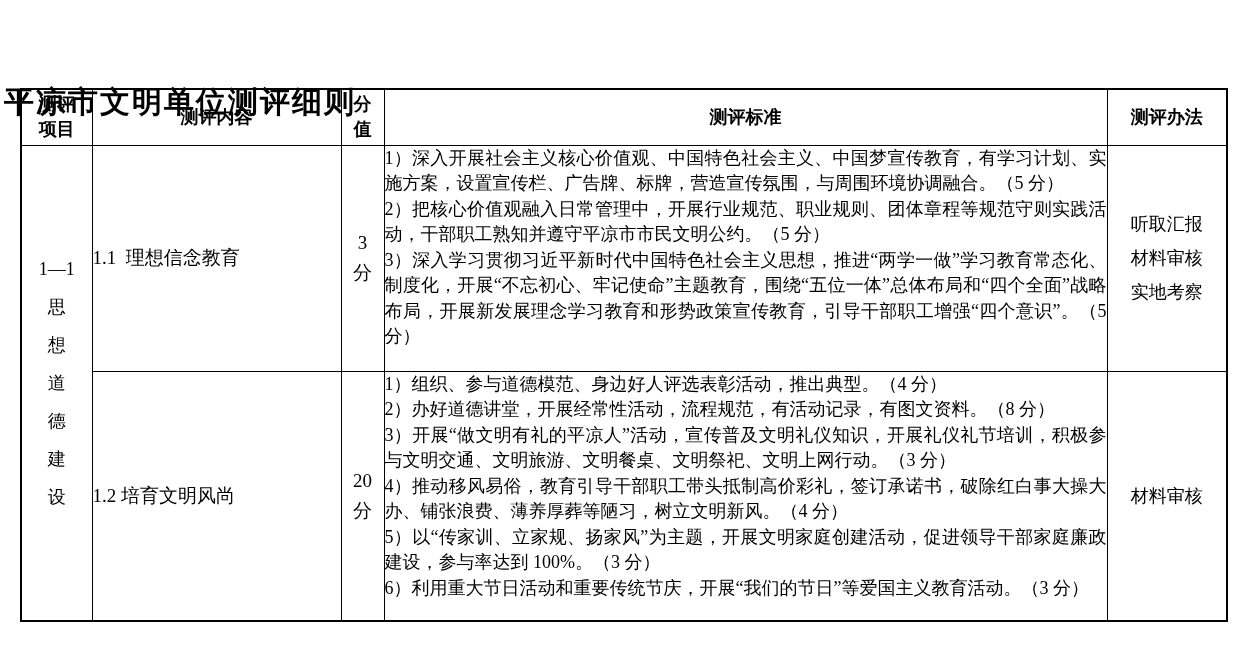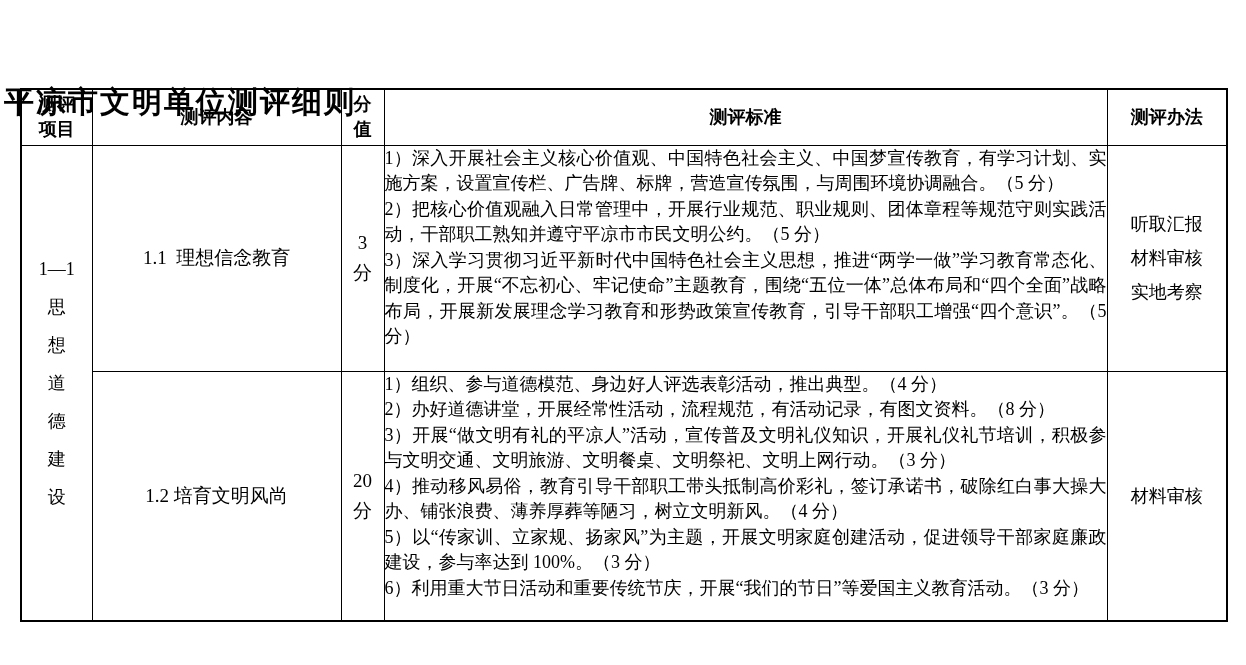--- a/index.html
+++ b/index.html
@@ -55,21 +55,21 @@
   .cell-project {
     font-size: 18px;
     font-weight: normal;
     text-align: center;
     vertical-align: middle;
     white-space: pre-line;
     line-height: 38px;
   }
   .cell-content {
     font-size: 19px;
-    text-align: center;
+    text-align: left;
     vertical-align: middle;
     white-space: pre-wrap;
     font-family: Liberation Serif, serif;
   }
   .cell-score {
     font-size: 19px;
     text-align: center;
     vertical-align: middle;
     white-space: pre-line;
     line-height: 30px;

